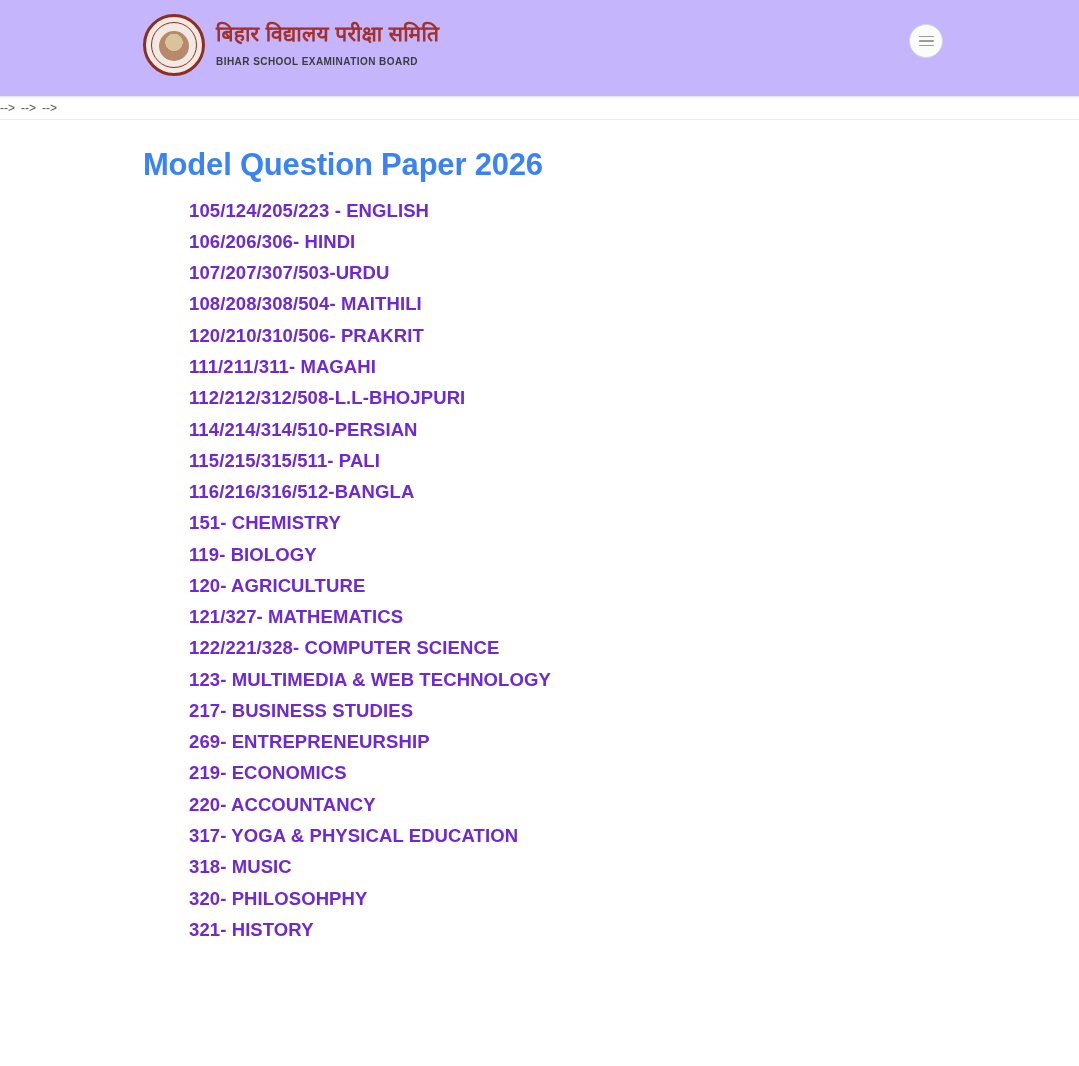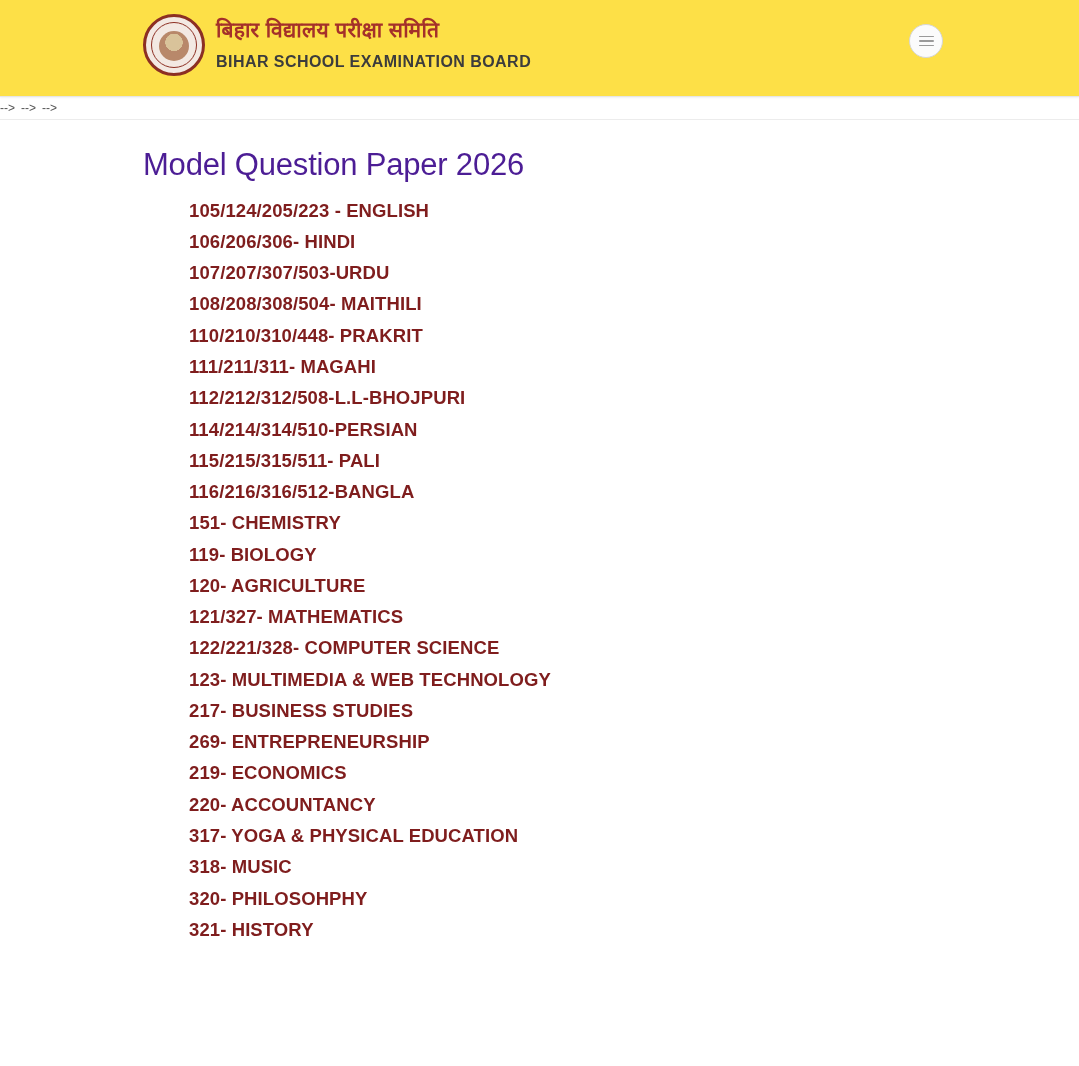--- a/index.html
+++ b/index.html
@@ -12,21 +12,21 @@
     width: 1079px;
     min-height: 1066px;
     position: relative;
     overflow: hidden;
   }
 
   
   .site-header {
     position: relative;
     height: 96px;
-    background: #fde047;
+    background: #c4b5fd;
     border-bottom: 1px solid #e6e6e6;
     box-shadow: 0 1px 2px rgba(0,0,0,0.06);
   }
   .brand {
     position: absolute;
     left: 143px;
     top: 14px;
     display: flex;
     align-items: center;
     gap: 11px;
@@ -71,21 +71,21 @@
   .brand-hi {
     font-size: 21px;
     font-weight: 700;
     color: #a4302a;
     letter-spacing: 0.3px;
     line-height: 1.15;
     font-family: "Liberation Sans", sans-serif;
   }
   .brand-en {
     margin-top: 10px;
-    font-size: 16px;
+    font-size: 10px;
     font-weight: 700;
     color: #3c3c3c;
     letter-spacing: 0.45px;
     line-height: 1.2;
   }
   .menu-button {
     position: absolute;
     right: 136px;
     top: 24px;
     width: 32px;
@@ -125,39 +125,39 @@
   
   .content {
     padding: 0;
     background: #ffffff;
   }
   .page-title {
     margin: 0;
     padding: 26px 0 0 143px;
     font-size: 31px;
     line-height: 1.2;
-    font-weight: 400;
-    color: #4c1d95;
+    font-weight: 700;
+    color: #3b82f6;
     letter-spacing: -0.2px;
   }
   .paper-list {
     list-style: none;
     margin: 12px 0 0 0;
     padding: 0 0 28px 189px;
   }
   .paper-list li {
     margin: 0;
     padding: 0;
   }
   .paper-link {
     display: inline-block;
     padding: 2.5px 0;
     font-size: 18.5px;
     font-weight: 700;
-    color: #7f1d1d;
+    color: #6d28d9;
     text-decoration: none;
     letter-spacing: 0.1px;
     line-height: 1.42;
     cursor: pointer;
   }
 </style>
 </head>
 <body>
 
 <header class="site-header">
@@ -181,21 +181,21 @@
   <span>--&gt;</span>
 </div>
 
 <main class="content">
   <h1 class="page-title">Model Question Paper 2026</h1>
   <ul class="paper-list">
     <li><a class="paper-link" href="#">105/124/205/223 - ENGLISH</a></li>
     <li><a class="paper-link" href="#">106/206/306- HINDI</a></li>
     <li><a class="paper-link" href="#">107/207/307/503-URDU</a></li>
     <li><a class="paper-link" href="#">108/208/308/504- MAITHILI</a></li>
-    <li><a class="paper-link" href="#">110/210/310/448- PRAKRIT</a></li>
+    <li><a class="paper-link" href="#">120/210/310/506- PRAKRIT</a></li>
     <li><a class="paper-link" href="#">111/211/311- MAGAHI</a></li>
     <li><a class="paper-link" href="#">112/212/312/508-L.L-BHOJPURI</a></li>
     <li><a class="paper-link" href="#">114/214/314/510-PERSIAN</a></li>
     <li><a class="paper-link" href="#">115/215/315/511- PALI</a></li>
     <li><a class="paper-link" href="#">116/216/316/512-BANGLA</a></li>
     <li><a class="paper-link" href="#">151- CHEMISTRY</a></li>
     <li><a class="paper-link" href="#">119- BIOLOGY</a></li>
     <li><a class="paper-link" href="#">120- AGRICULTURE</a></li>
     <li><a class="paper-link" href="#">121/327- MATHEMATICS</a></li>
     <li><a class="paper-link" href="#">122/221/328- COMPUTER SCIENCE</a></li>

